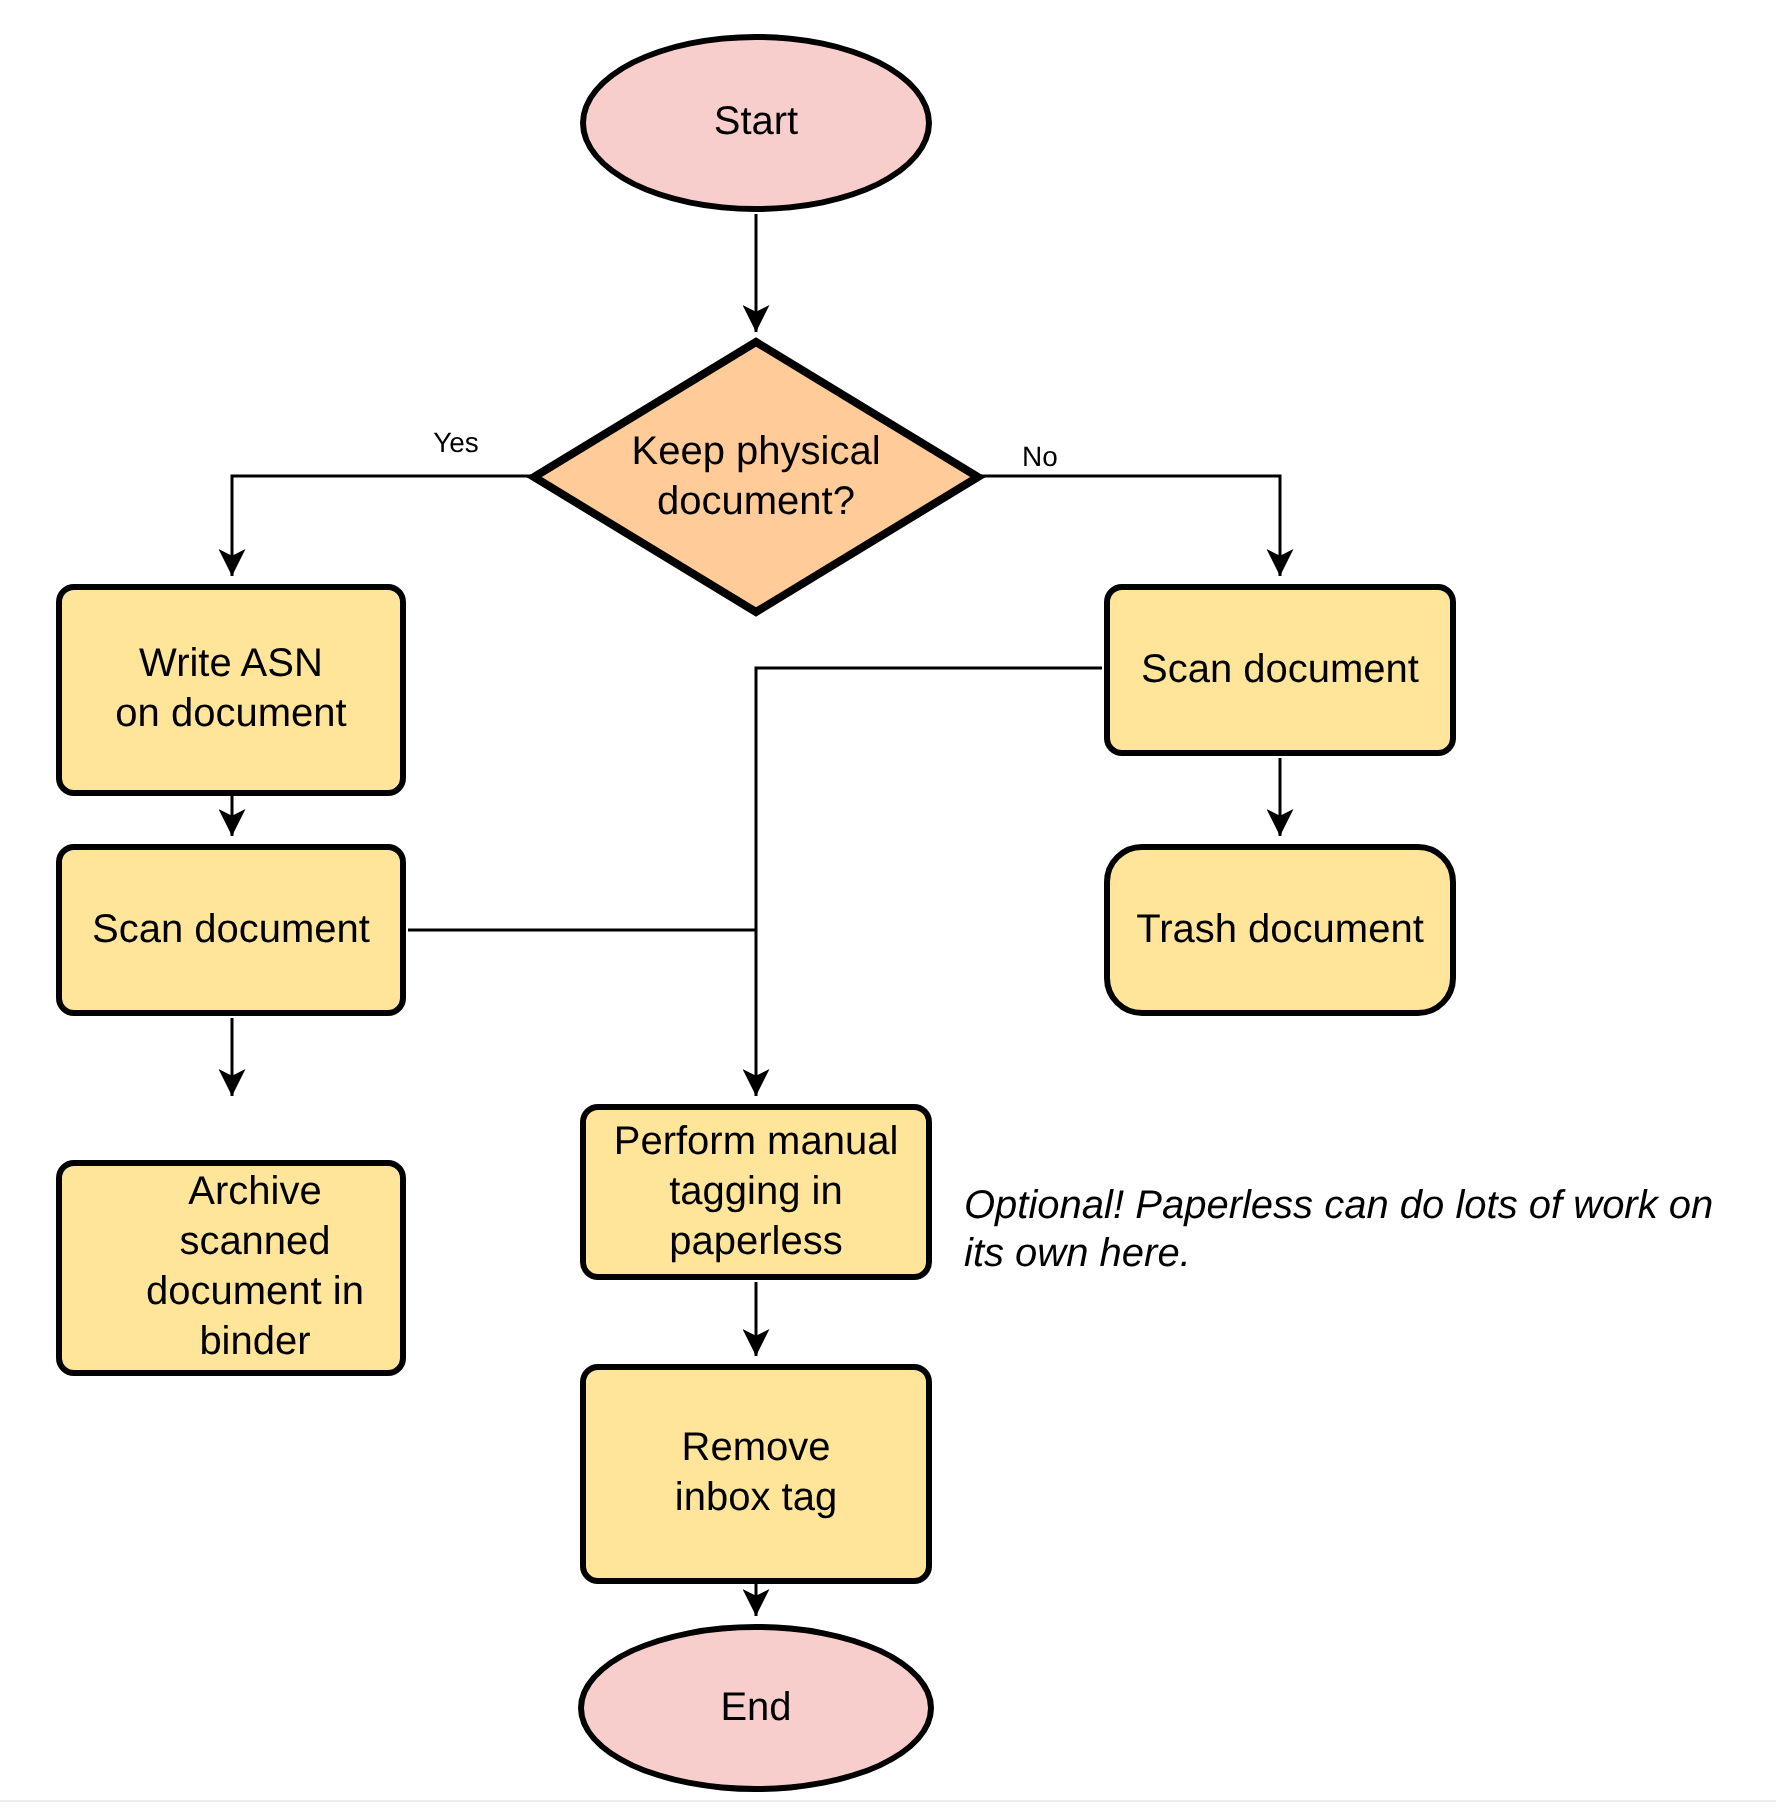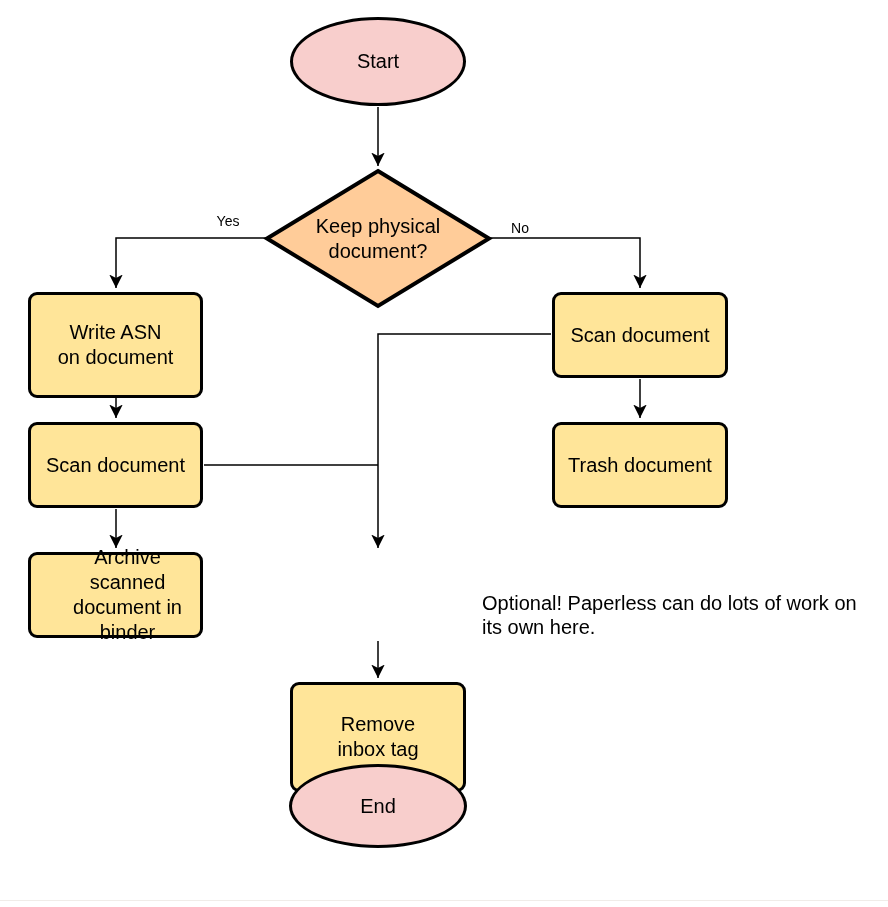--- a/index.html
+++ b/index.html
@@ -67,42 +67,43 @@
     font-size: 14px;
     line-height: 22px;
   }
   .note {
     position: absolute;
     left: 482px;
     top: 591px;
     width: 404px;
     font-size: 20px;
     line-height: 24px;
+    font-style: italic;
     white-space: pre-line;
     text-align: left;
   }
   .bottom-line {
     position: absolute;
     left: 0;
     top: 900px;
     width: 888px;
     height: 1px;
     background: #f0ece8;
   }
   
   .n-start     { left: 290px; top: 17px;  width: 176px; height: 89px; }
   .n-decision  { left: 268px; top: 198px; width: 220px; height: 81px; }
   .n-write-asn { left: 28px;  top: 292px; width: 175px; height: 106px; }
   .n-scan-left { left: 28px;  top: 422px; width: 175px; height: 86px; }
-  .n-archive   { left: 28px;  top: 552px; width: 175px; height: 86px; padding-left: 24px; }
+  .n-archive   { left: 28px;  top: 580px; width: 175px; height: 108px; padding-left: 24px; }
   .n-scan-right{ left: 552px; top: 292px; width: 176px; height: 86px; }
-  .n-trash     { left: 552px; top: 422px; width: 176px; height: 86px; }
+  .n-trash     { left: 552px; top: 422px; width: 176px; height: 86px; border-radius: 19px; }
   .n-tagging   { left: 290px; top: 552px; width: 176px; height: 88px; }
   .n-remove    { left: 290px; top: 682px; width: 176px; height: 110px; }
-  .n-end       { left: 289px; top: 764px; width: 178px; height: 84px; }
+  .n-end       { left: 289px; top: 812px; width: 178px; height: 84px; }
   .l-yes       { left: 198px; top: 208px; width: 60px;  height: 26px; }
   .l-no        { left: 490px; top: 215px; width: 60px;  height: 26px; }
 </style>
 </head>
 <body>
 
 <div class="canvas">
 
   <svg class="edges" viewBox="0 0 888 907" xmlns="http://www.w3.org/2000/svg">
     <defs>
@@ -150,20 +151,25 @@
   </div>
 
   <div class="node process n-scan-right">
     <span>Scan document</span>
   </div>
 
   <div class="node process n-trash">
     <span>Trash document</span>
   </div>
 
+  <div class="node process n-tagging">
+    <span>Perform manual
+tagging in
+paperless</span>
+  </div>
 
   <div class="node process n-remove">
     <span>Remove
 inbox tag</span>
   </div>
 
   <div class="node terminal n-end">
     <span>End</span>
   </div>
 

